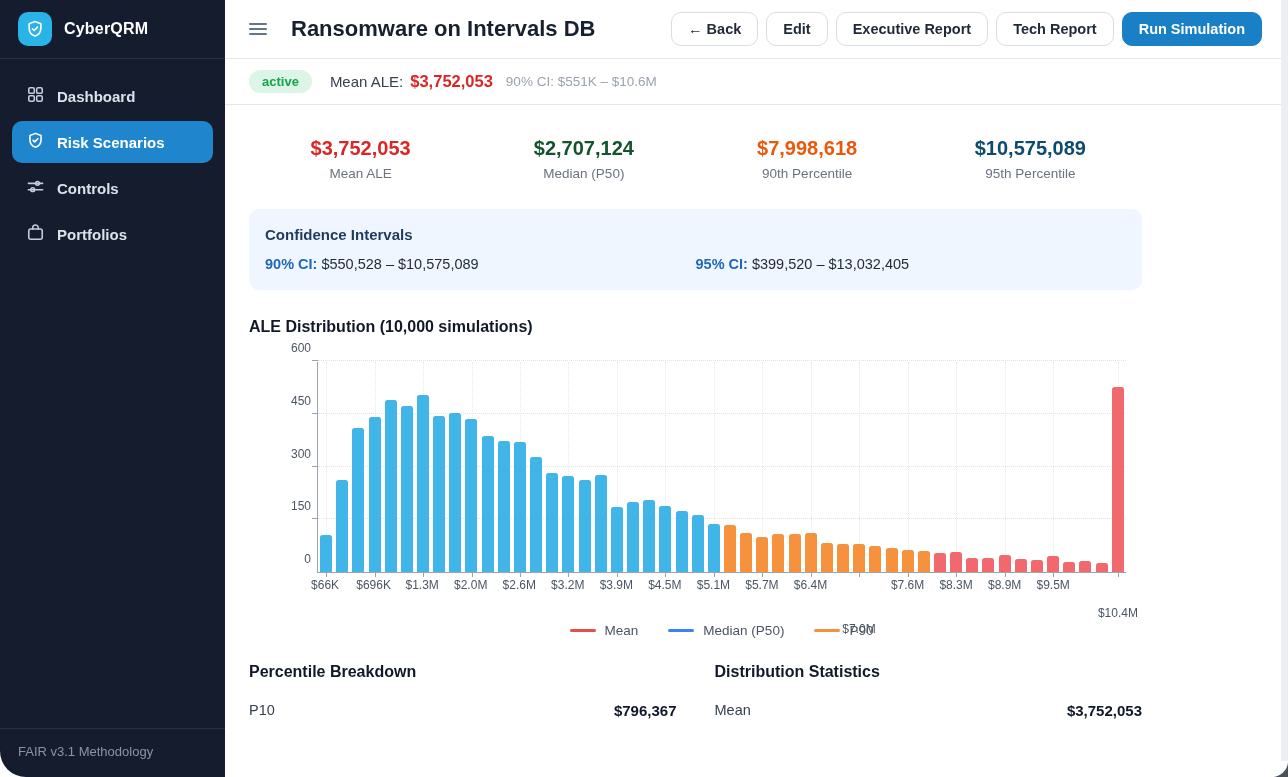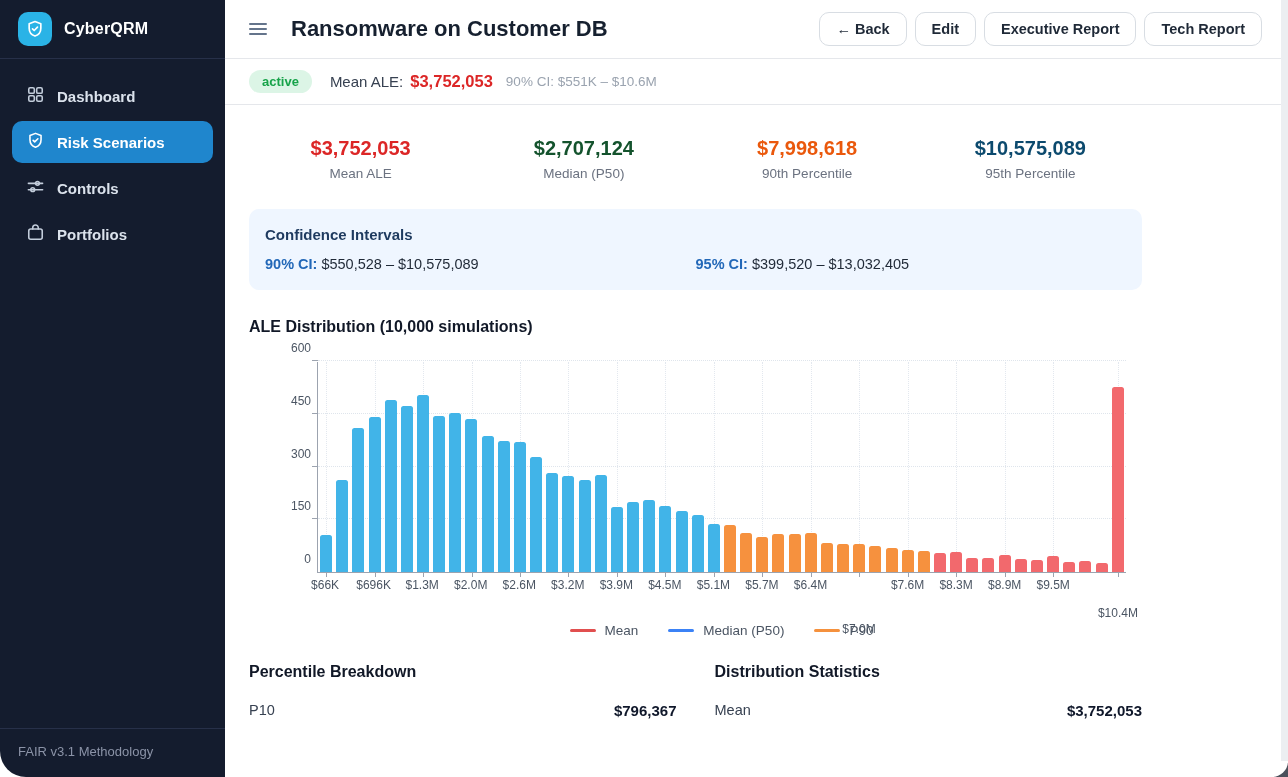--- a/index.html
+++ b/index.html
@@ -149,25 +149,26 @@
     <div class="sidebar-footer">FAIR v3.1 Methodology</div>
   </aside>
 
   <div class="main">
     <header>
       <div class="hamburger">
           <span></span>
           <span></span>
           <span></span>
         </div>
-      <h1 class="page-title">Ransomware on Customer DB</h1>
+      <h1 class="page-title">Ransomware on Intervals DB</h1>
       <button class="btn">← Back</button>
       <button class="btn">Edit</button>
       <button class="btn">Executive Report</button>
       <button class="btn">Tech Report</button>
+      <button class="btn btn-primary">Run Simulation</button>
     </header>
 
     <div class="status-row">
       <span class="badge">active</span>
       <span class="mean-ale-label">Mean ALE:</span>
       <span class="mean-ale-value">$3,752,053</span>
       <span class="ci-summary">90% CI: $551K – $10.6M</span>
     </div>
 
 

